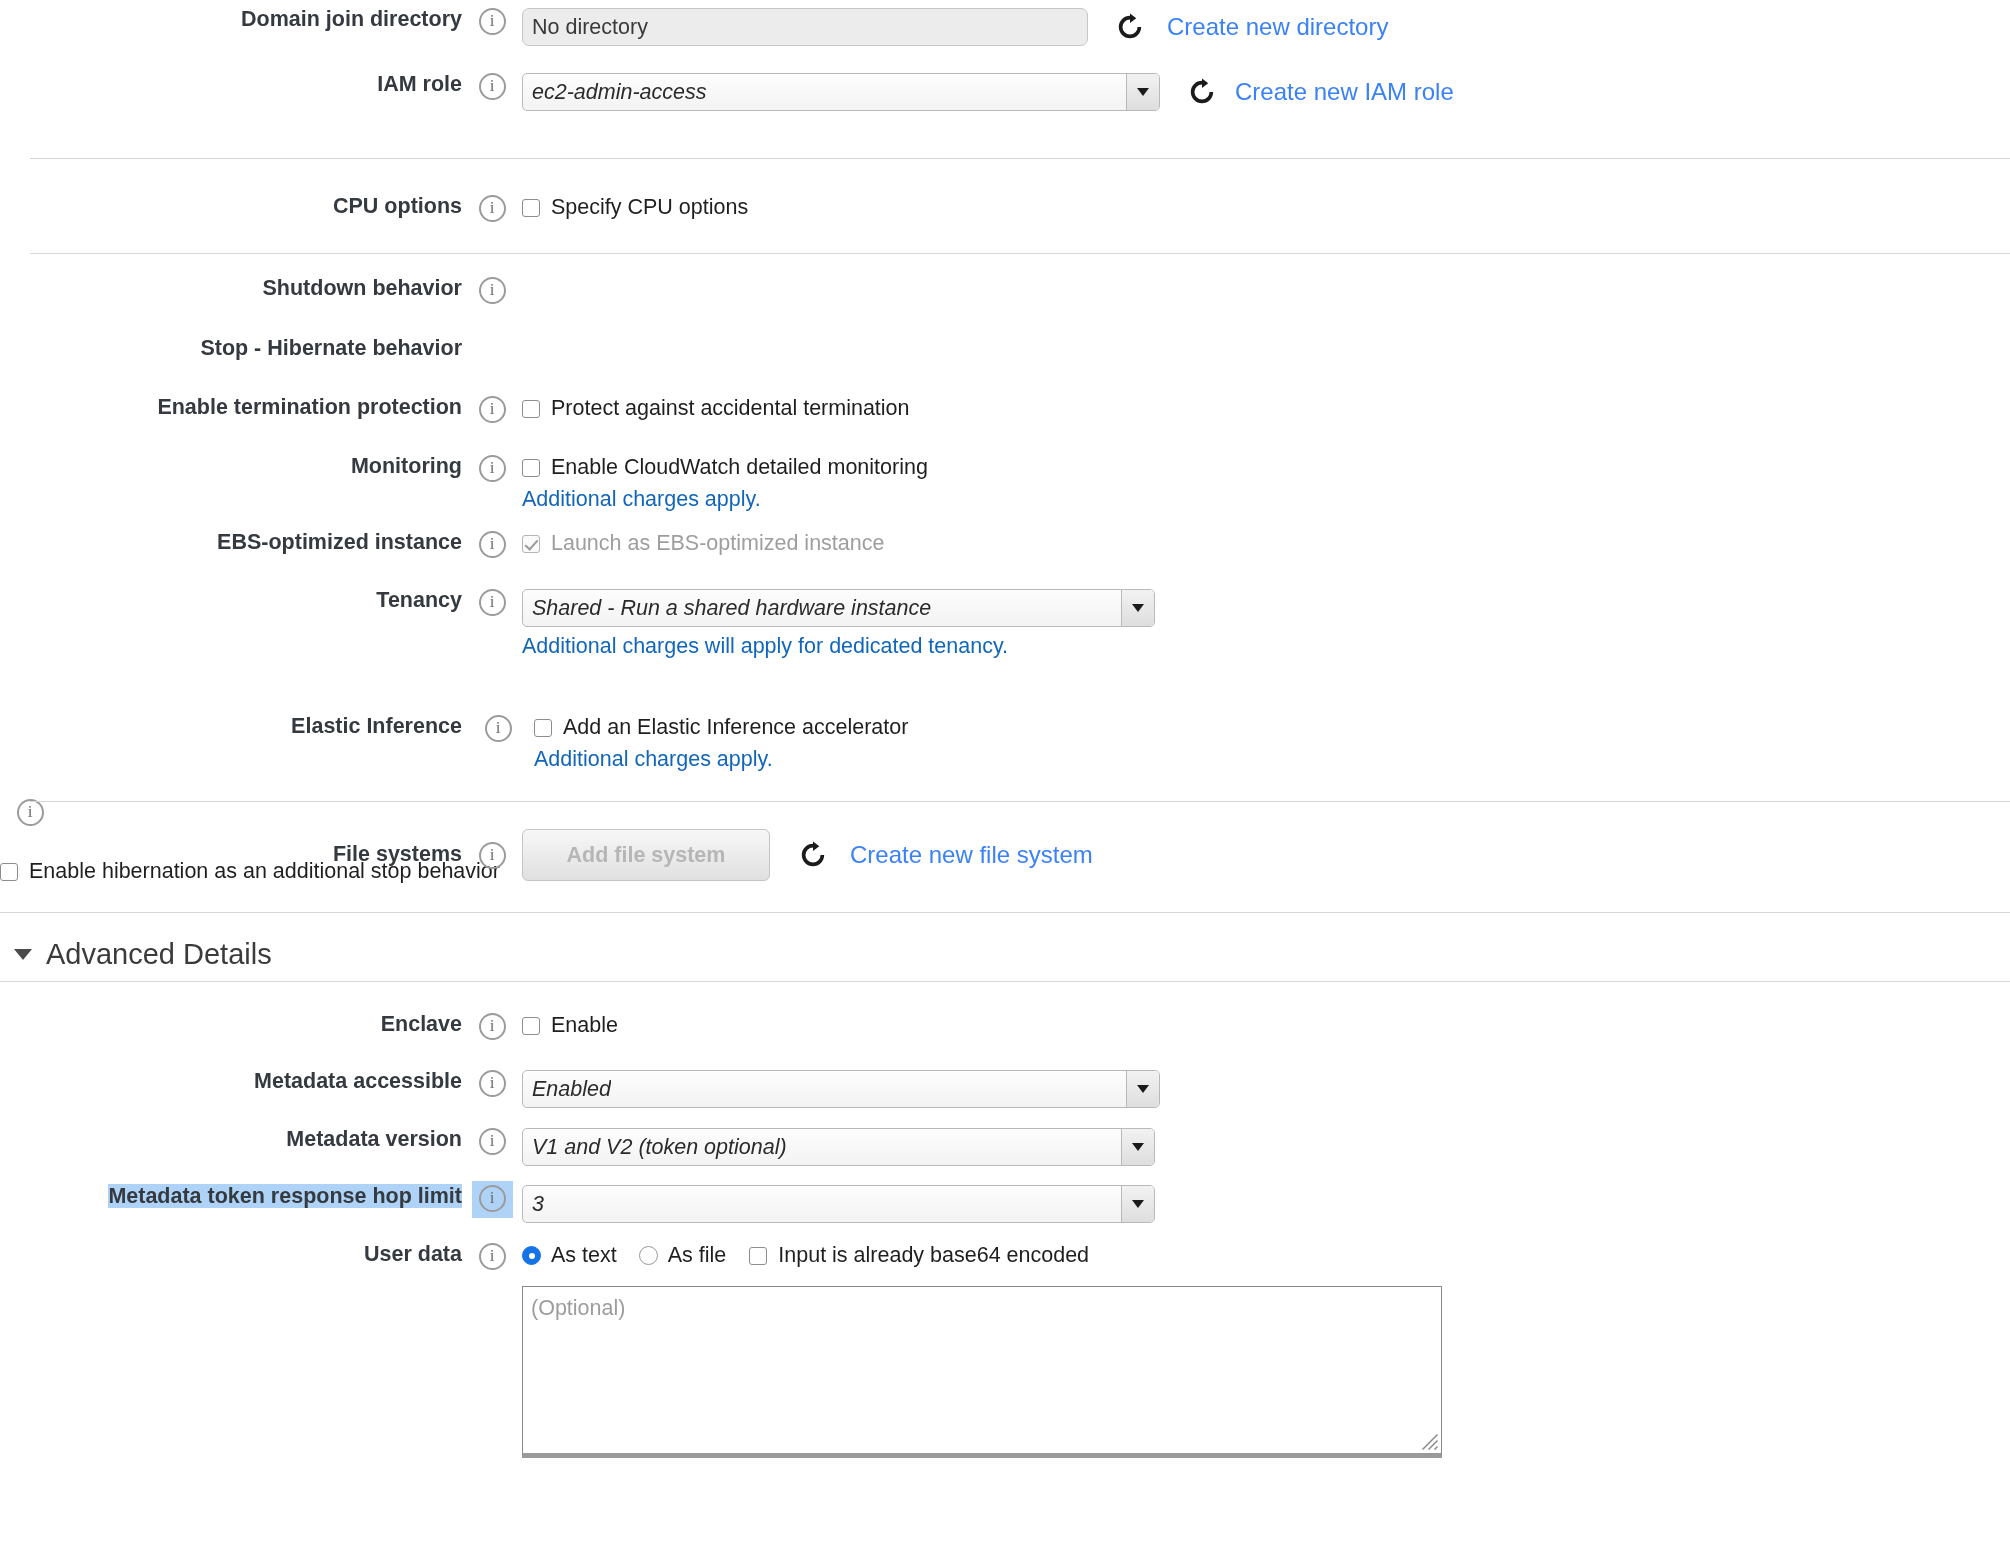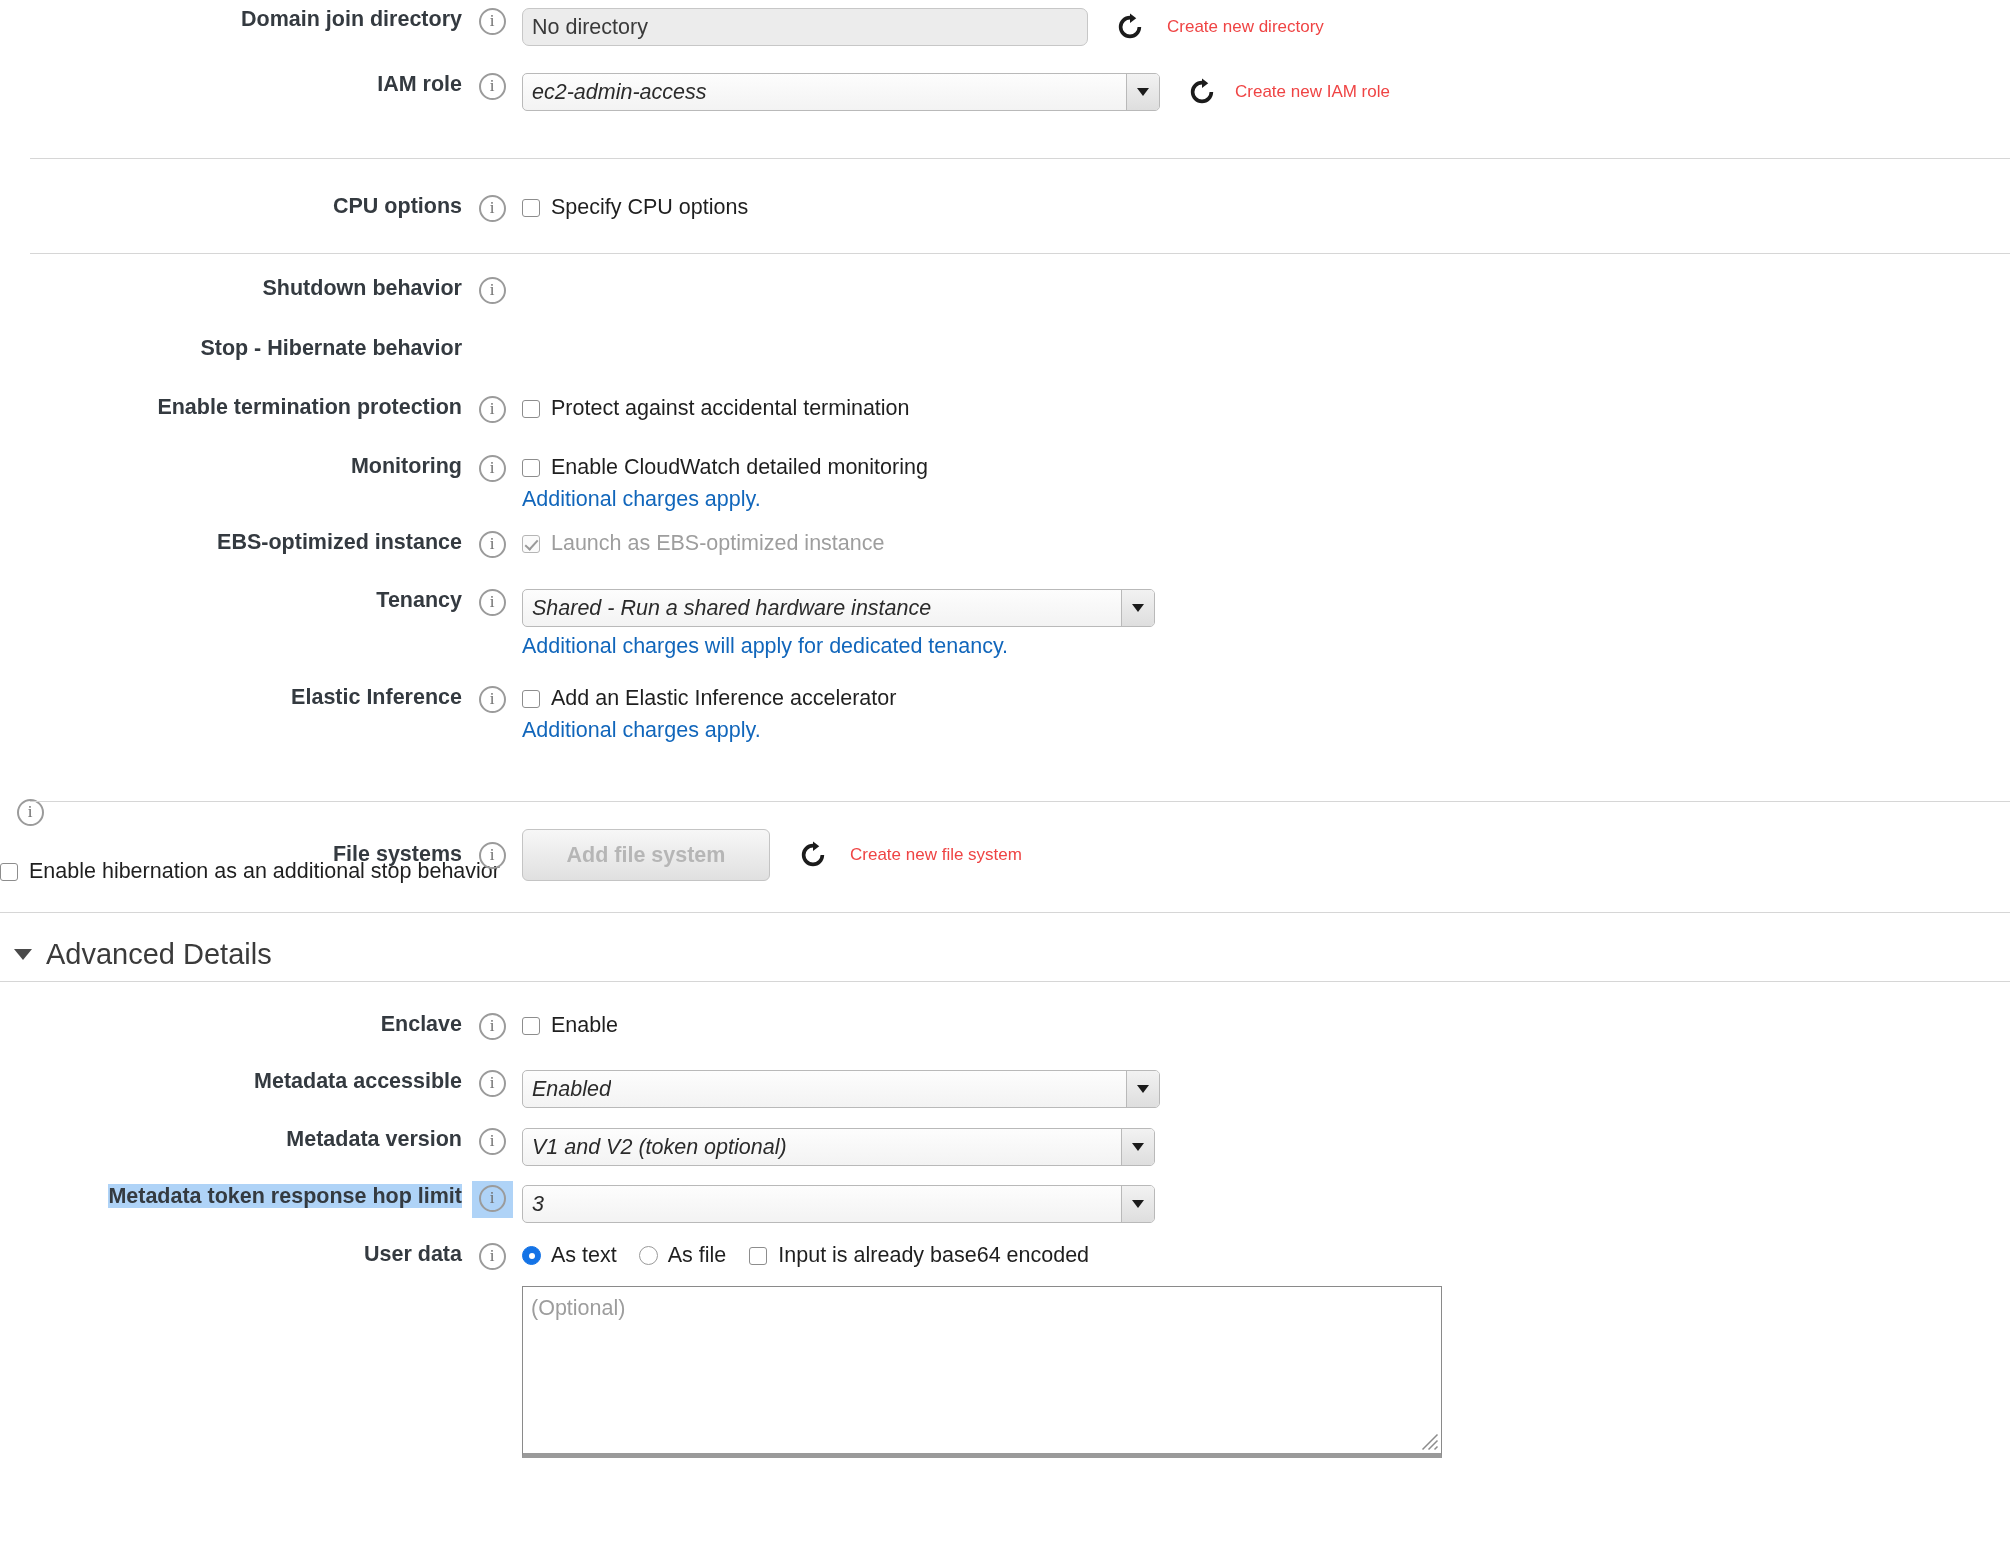--- a/index.html
+++ b/index.html
@@ -148,22 +148,22 @@
     position: absolute;
     left: 5.5px; top: 5.5px;
     width: 6px; height: 6px;
     border-radius: 50%;
     background: #ffffff;
   }
   .disabled-text { color: #9e9e9e; }
 
   
   .link {
-    color: #ef4444;
-    font-size: 17px;
+    color: #3b82f6;
+    font-size: 24px;
     text-decoration: none;
     cursor: pointer;
     white-space: nowrap;
   }
   .sub-link {
     color: #1166bb;
     font-size: 21.5px;
     cursor: pointer;
     margin-top: 7px;
     display: inline-block;
@@ -401,21 +401,21 @@
     </div>
     <div class="ctrl-col">
       <div class="select-box" style="width:633px;">
         <span class="val">Shared - Run a shared hardware instance</span>
         <span class="select-arrow"></span>
       </div>
       <span class="sub-link">Additional charges will apply for dedicated tenancy.</span>
     </div>
   </div>
 
-  <div class="row" style="position:absolute; left:0; top:686px; width:1846px;">
+  <div class="row" style="position:absolute; left:0; top:715px; width:1846px;gap:6px;">
     <div class="label-col">
       <span class="lbl-text">Elastic Inference</span>
     </div>
     <div class="icon-col">
       <span class="info-icon">
           <span>i</span>
         </span>
     </div>
     <div class="ctrl-col">
       <div class="opt-line">

